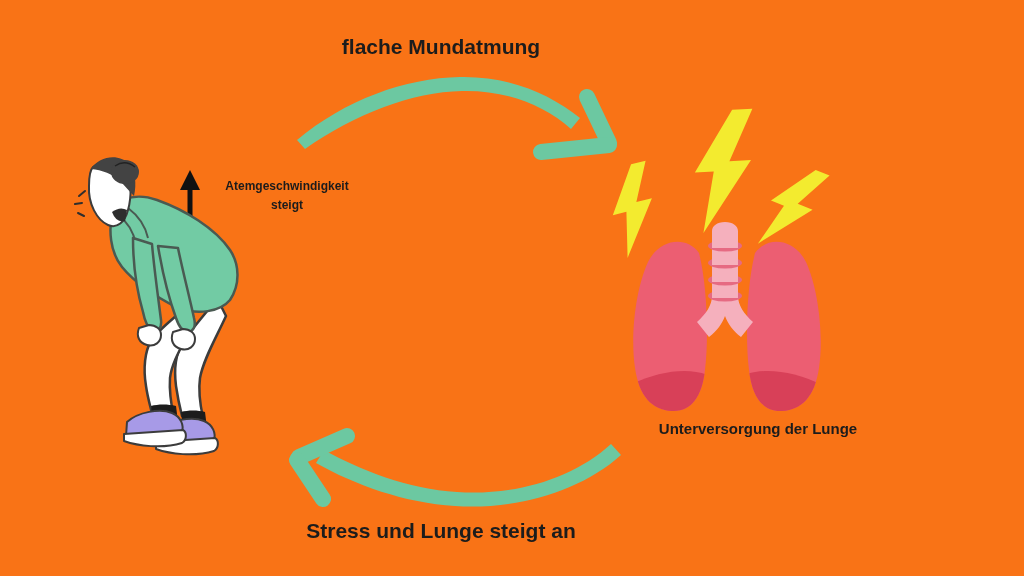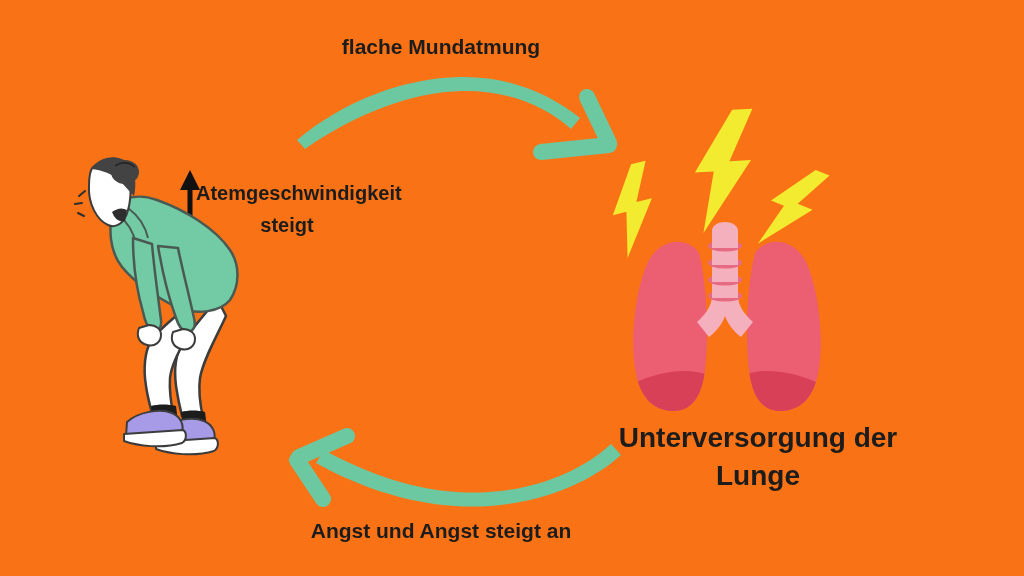--- a/index.html
+++ b/index.html
@@ -13,22 +13,22 @@
   .diagram-svg{position:absolute;left:0;top:0;}
   .label{
     position:absolute;
     font-weight:700;
     color:var(--text,#1c1c1c);
     text-align:center;
     white-space:pre-line;
     line-height:1.35;
   }
   .label-top{left:291px;top:33px;width:300px;font-size:21px;}
-  .label-breath{left:196px;top:177px;width:182px;font-size:20px;line-height:1.6;}
-  .label-lungs{left:597px;top:419px;width:322px;font-size:28px;}
+  .label-breath{left:196px;top:177px;width:182px;font-size:12px;line-height:1.6;}
+  .label-lungs{left:597px;top:419px;width:322px;font-size:15px;}
   .label-bottom{left:290px;top:517px;width:302px;font-size:21px;}
 </style>
 </head>
 <body>
 
 <div class="canvas">
 
   <svg class="diagram-svg" width="1024" height="576" viewBox="0 0 1024 576">
 
     <defs>
@@ -129,14 +129,14 @@
     </g>
   </svg>
 
   <div class="label label-top">flache Mundatmung</div>
 
   <div class="label label-breath">Atemgeschwindigkeit
 steigt</div>
 
   <div class="label label-lungs">Unterversorgung der Lunge</div>
 
-  <div class="label label-bottom">Angst und Angst steigt an</div>
+  <div class="label label-bottom">Stress und Lunge steigt an</div>
 </div>
 
 </body></html>

